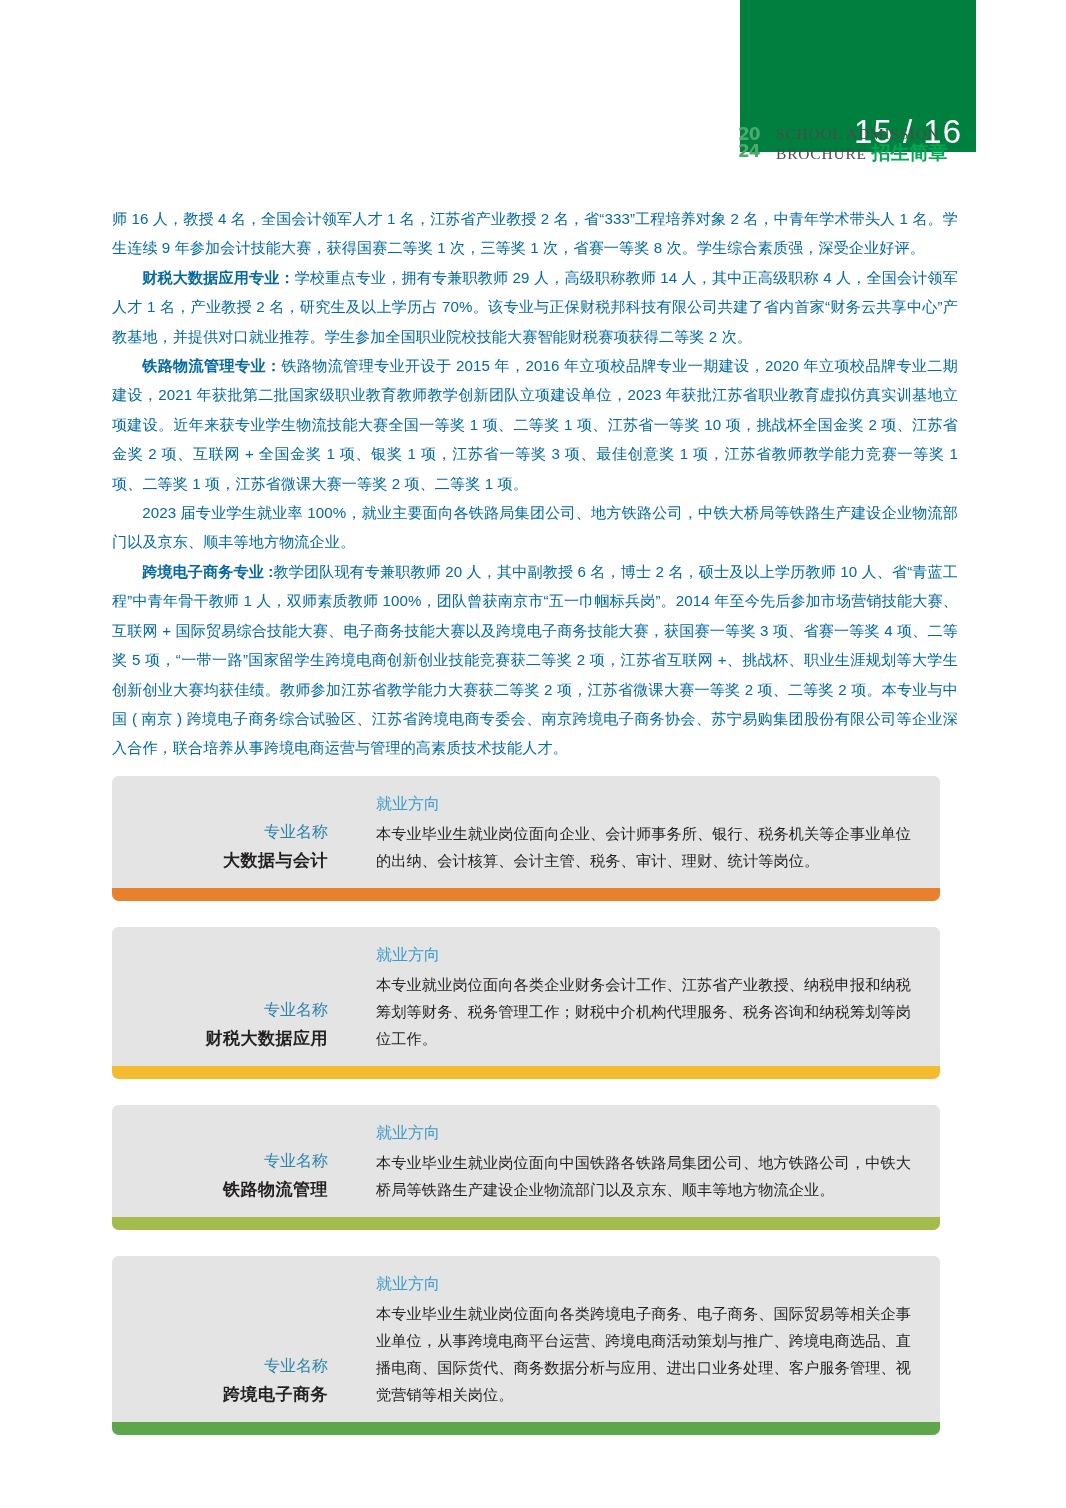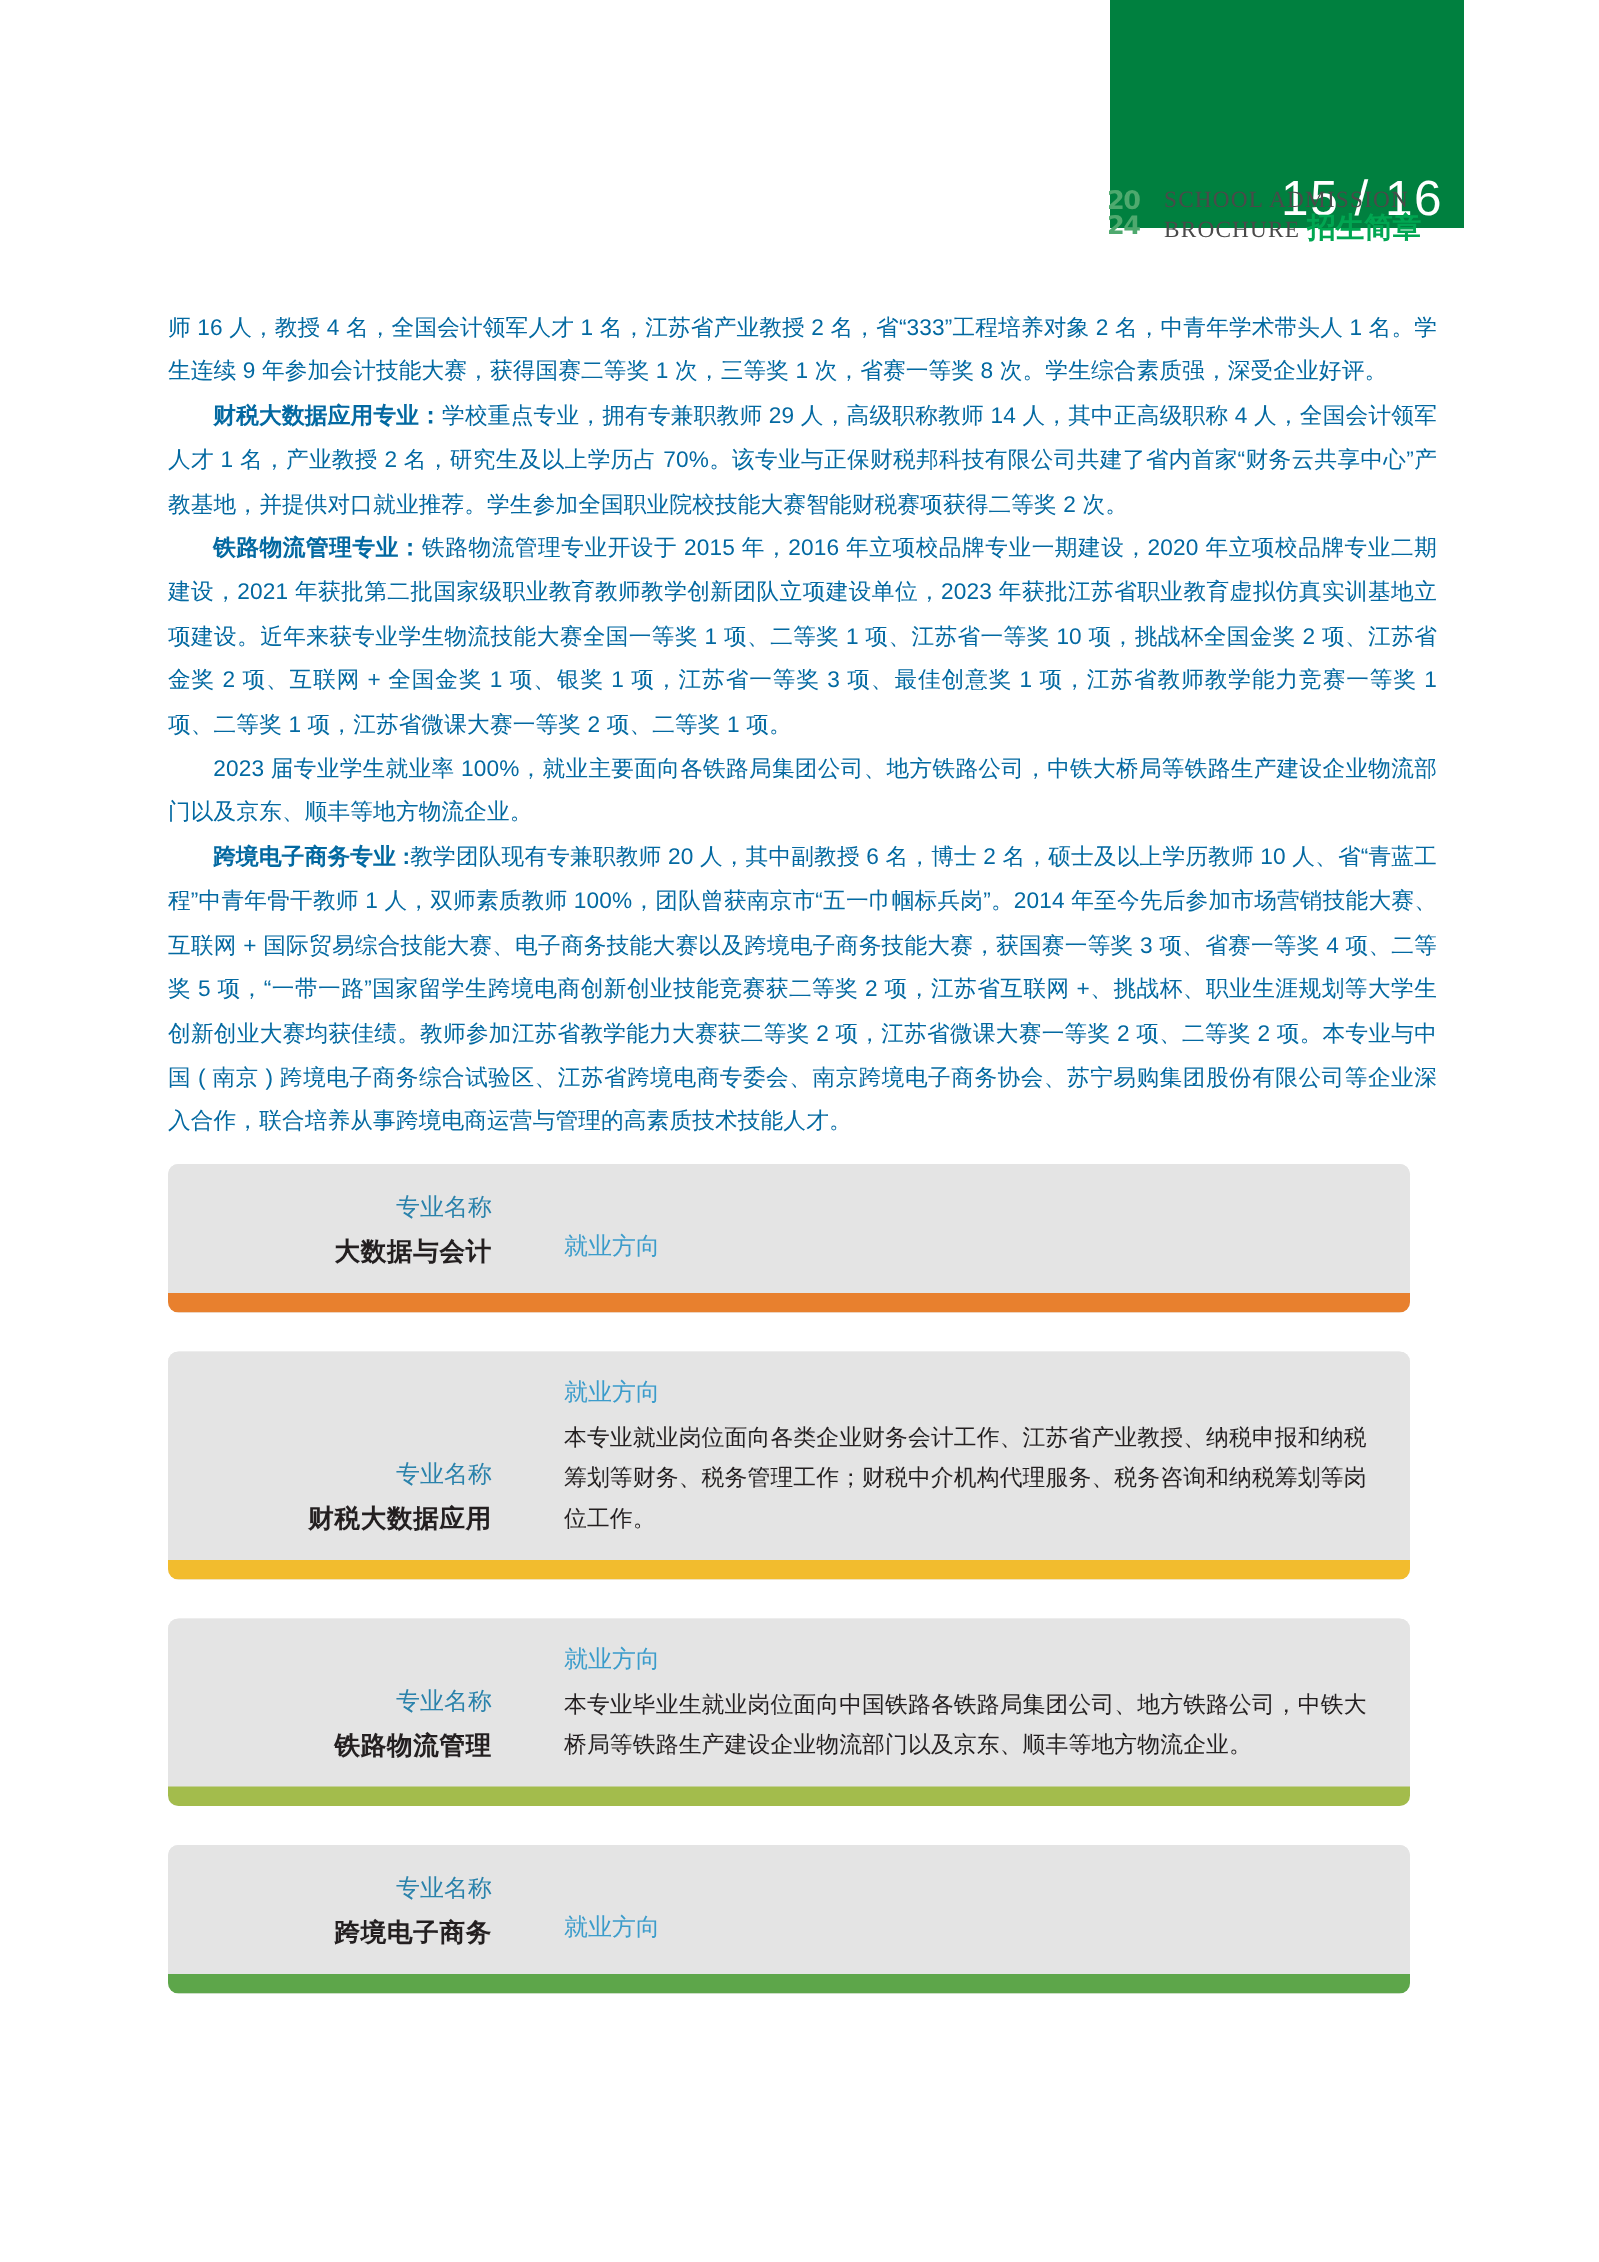--- a/index.html
+++ b/index.html
@@ -233,20 +233,21 @@
         <div class="col-name">
           <div class="col-label">专业名称</div>
           <div class="major-name">大数据与会计</div>
         </div>
         <div class="divider">
           <div class="vline"></div>
           <div class="ring"></div>
         </div>
         <div class="col-desc">
           <div class="desc-label">就业方向</div>
+          <div class="desc-text">本专业毕业生就业岗位面向企业、会计师事务所、银行、税务机关等企事业单位的出纳、会计核算、会计主管、税务、审计、理财、统计等岗位。</div>
         </div>
       </div>
       <div class="card-bar" style="background: rgb(232, 128, 46);"></div>
     </div>
     <div class="card">
       <div class="card-body">
         <div class="col-name">
           <div class="col-label">专业名称</div>
           <div class="major-name">财税大数据应用</div>
         </div>
@@ -283,17 +284,18 @@
         <div class="col-name">
           <div class="col-label">专业名称</div>
           <div class="major-name">跨境电子商务</div>
         </div>
         <div class="divider">
           <div class="vline"></div>
           <div class="ring"></div>
         </div>
         <div class="col-desc">
           <div class="desc-label">就业方向</div>
+          <div class="desc-text">本专业毕业生就业岗位面向各类跨境电子商务、电子商务、国际贸易等相关企事业单位，从事跨境电商平台运营、跨境电商活动策划与推广、跨境电商选品、直播电商、国际货代、商务数据分析与应用、进出口业务处理、客户服务管理、视觉营销等相关岗位。</div>
         </div>
       </div>
       <div class="card-bar" style="background: rgb(93, 166, 74);"></div>
     </div>
   </div>
 
 </body></html>

